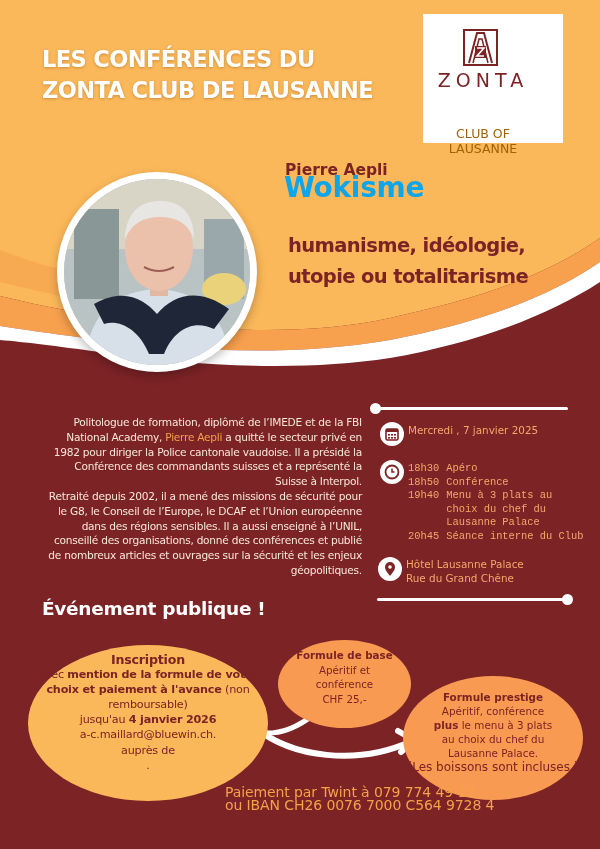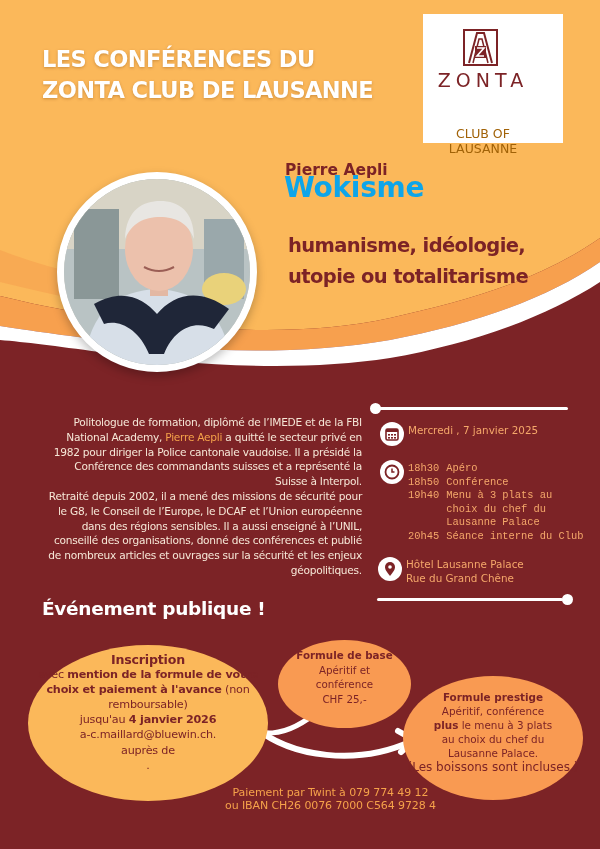--- a/index.html
+++ b/index.html
@@ -24,21 +24,21 @@
   .public { left:42px; top:598px; color:#fff; font-weight:bold; font-size:18.5px; letter-spacing:-0.3px; }
   .bubble-insc { left:28px; top:645px; width:240px; height:156px; border-radius:50%; background:#fbb85a; }
   .insc-text { left:28px; width:240px; top:652px; text-align:center; color:#7c2326; font-size:11.2px; line-height:15.1px; letter-spacing:-0.2px; }
   .insc-text b { font-weight:bold; }
   .insc-title { font-weight:bold; font-size:12.6px; }
   .bubble-base { left:278px; top:640px; width:133px; height:88px; border-radius:50%; background:#f99a52; }
   .base-text { left:278px; width:133px; top:648px; text-align:center; color:#7c2326; font-size:10.3px; line-height:14.5px; }
   .bubble-prest { left:403px; top:676px; width:180px; height:124px; border-radius:50%; background:#f99a52; }
   .prest-text { left:403px; width:180px; top:690px; text-align:center; color:#7c2326; font-size:10.4px; line-height:14px; }
   .prest-small { font-size:12px; }
-  .pay { left:225px; top:786px; color:#f5a24a; font-size:11px; line-height:13px; letter-spacing:-0.1px;text-align:center; }
+  .pay { left:225px; top:786px; color:#f5a24a; font-size:14px; line-height:13px; letter-spacing:-0.1px; }
 </style>
 </head>
 <body>
 
 <svg id="bgsvg" viewBox="0 0 600 849" xmlns="http://www.w3.org/2000/svg">
   <rect x="0" y="0" width="600" height="849" fill="#7c2326"></rect>
 
   <path d="M0 0 H600 V238 C540 280 470 300 390 318 C300 338 190 330 100 316 C60 310 25 302 0 296 Z" fill="#fbb85a"></path>
 
   <path d="M0 296 C25 302 60 310 100 316 C190 330 300 338 390 318 C470 300 540 280 600 238 V262 C545 300 470 325 390 340 C300 356 190 352 100 340 C55 334 25 330 0 326 Z" fill="#f7a04e"></path>

